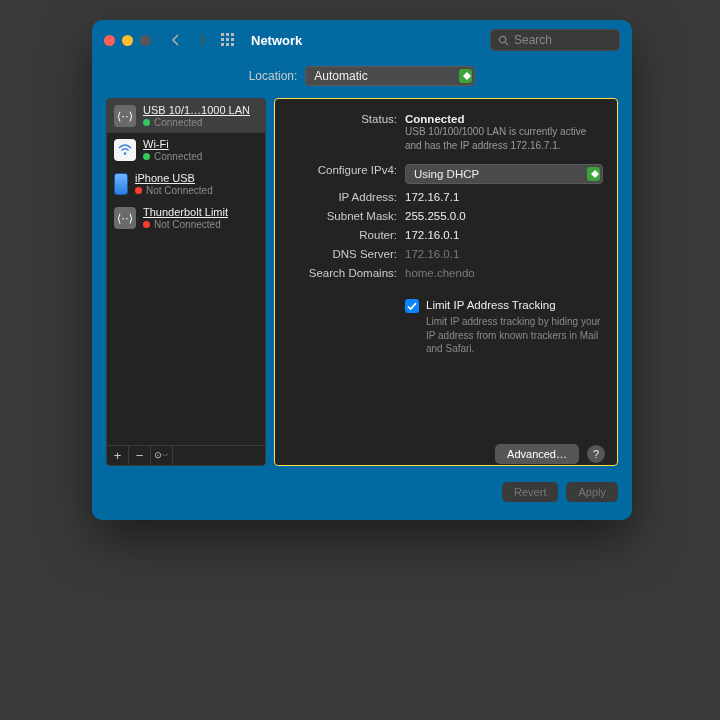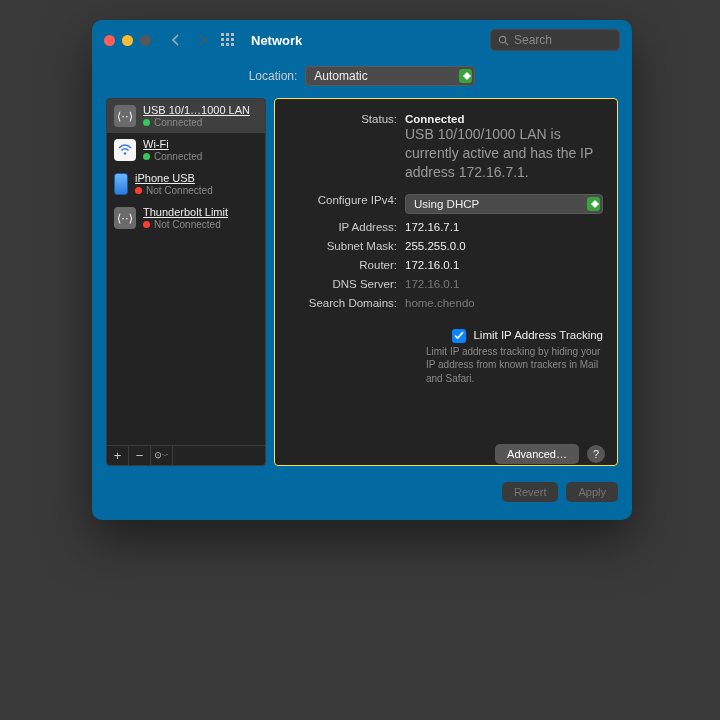--- a/index.html
+++ b/index.html
@@ -42,22 +42,22 @@
   .sdot.g{background:#34c759;} .sdot.r{background:#ff3b30;}
   .sb-status.g{color:#8a8a8a;} .sb-status.r{color:#8a8a8a;}
   .sb-foot{ height:20px; border-top:1px solid #3b3b3b; display:flex; align-items:center;}
   .sb-foot button{ width:22px; height:100%; background:none; border:none; border-right:1px solid #3b3b3b; color:#ccc; font-size:13px; cursor:default;}
   .detail { flex:1; background:#232323; border:1px solid #fde047; border-radius:4px; padding:14px 14px 10px; position:relative;}
   .drow{ display:flex; gap:8px; margin-bottom:7px; font-size:11.5px;}
   .dlab{ width:108px; text-align:right; color:#ccc;}
   .dval{ flex:1; color:#eee;}
   .dval.dim{color:#7a7a7a;}
   .dval strong{font-weight:600;}
-  .substatus{ font-size:14px; color:#9a9a9a; max-width:210px; line-height:1.35;}
-  .chk-row{ display:flex; gap:7px; margin-left:116px; margin-top:20px;justify-content:flex-end;}
+  .substatus{ font-size:10px; color:#9a9a9a; max-width:210px; line-height:1.35;}
+  .chk-row{ display:flex; gap:7px; margin-left:116px; margin-top:20px;}
   .chk{ width:14px; height:14px; border-radius:3px; background:#0a84ff; display:flex; align-items:center; justify-content:center;}
   .chk svg{display:block;}
   .chk-lab{ color:#eee; font-size:11.5px;}
   .chk-desc{ margin-left:137px; font-size:10px; color:#8a8a8a; max-width:210px; line-height:1.35; margin-top:2px;}
   .adv-row{ position:absolute; right:12px; bottom:1px; display:flex; gap:8px; align-items:center;}
   .btn{ background:#565656; color:#fff; border:none; border-radius:5px; height:20px; padding:0 12px; font-size:11px;}
   .help{ width:18px; height:18px; border-radius:50%; background:#565656; color:#eee; display:flex; align-items:center; justify-content:center; font-size:11px;}
   .bottom{ display:flex; justify-content:flex-end; gap:8px; padding: 6px 14px;}
   .btn.dis{ background:#3a3a3a; color:#777;}
   .arrow{ display:inline-block; width:0;height:0;border-left:4px solid transparent;border-right:4px solid transparent;}

